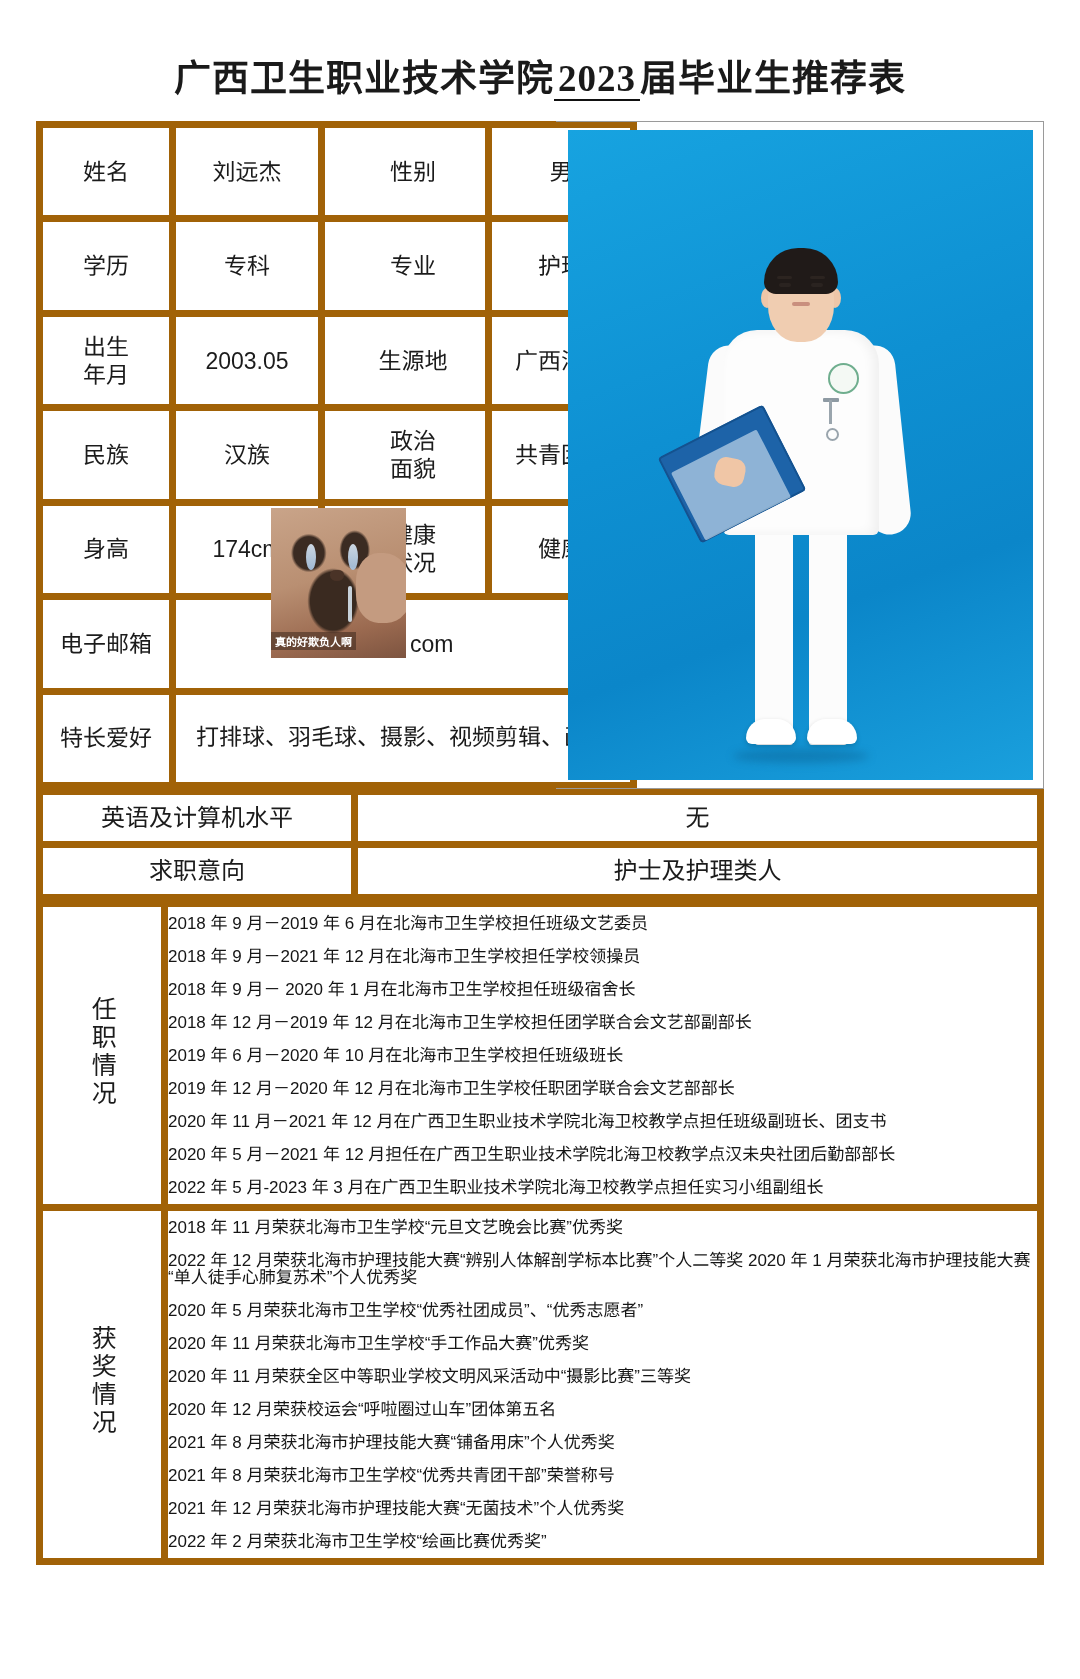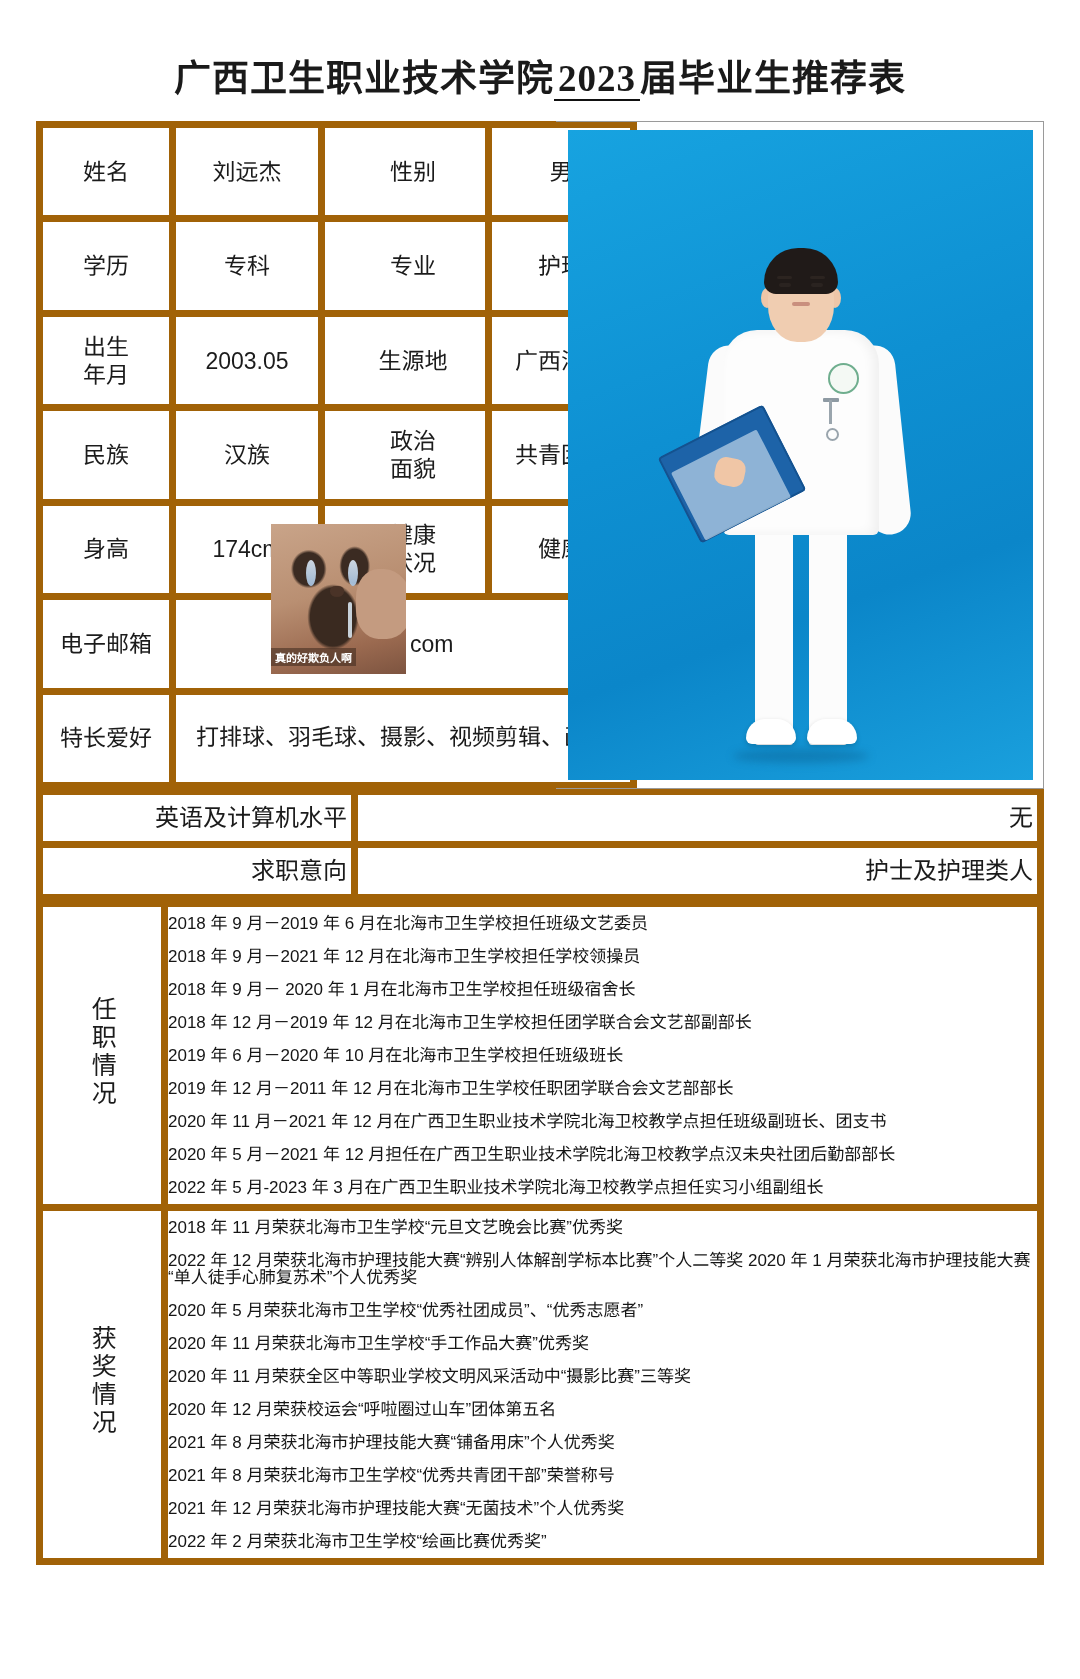--- a/index.html
+++ b/index.html
@@ -183,21 +183,21 @@
   .ph-shoe-r{left:50%;margin-left:6px;}
   .ph-shadow{
     position:absolute;top:95.2%;left:50%;margin-left:-68px;
     width:136px;height:14px;border-radius:50%;
     background:rgba(7,78,120,.32);filter:blur(4px);
   }
 
   
   .sticker{
     position:absolute;
-    left:271px;top:524px;
+    left:271px;top:508px;
     width:135px;height:150px;
     overflow:hidden;
     background:#4d7c0f;
     z-index:40;
   }
   .st-bg{
     position:absolute;inset:0;
     background:
       radial-gradient(ellipse at 28% 30%,#3b2b22 0 11%,rgba(59,43,34,0) 13%),
       radial-gradient(ellipse at 62% 28%,#3b2b22 0 11%,rgba(59,43,34,0) 13%),
@@ -228,21 +228,21 @@
     position:absolute;left:0;bottom:8px;
     padding:1px 4px;
     font-size:11px;font-weight:bold;color:#ffffff;
     background:rgba(60,40,30,.55);
     font-family:"DejaVu Sans",sans-serif;
     white-space:nowrap;
   }
 
   
   table.mid{margin-top:-1px;}
-  table.mid td{height:46px;font-size:24px;text-align:right;}
+  table.mid td{height:46px;font-size:24px;}
   td.mid-lbl{width:300px;}
 
   
   table.list{margin-top:-1px;}
   table.list td{vertical-align:middle;padding:0;}
   td.vlbl{
     width:118px;
     font-size:25px;
     line-height:1.3;
   }
@@ -366,21 +366,21 @@
       <tr>
         <td class="vlbl">
           <span class="vtext">任职情况</span>
         </td>
         <td class="listcell">
           <div class="line">2018 年 9 月－2019 年 6 月在北海市卫生学校担任班级文艺委员</div>
           <div class="line">2018 年 9 月－2021 年 12 月在北海市卫生学校担任学校领操员</div>
           <div class="line">2018 年 9 月－ 2020 年 1 月在北海市卫生学校担任班级宿舍长</div>
           <div class="line">2018 年 12 月－2019 年 12 月在北海市卫生学校担任团学联合会文艺部副部长</div>
           <div class="line">2019 年 6 月－2020 年 10 月在北海市卫生学校担任班级班长</div>
-          <div class="line">2019 年 12 月－2011 年 12 月在北海市卫生学校任职团学联合会文艺部部长</div>
+          <div class="line">2019 年 12 月－2020 年 12 月在北海市卫生学校任职团学联合会文艺部部长</div>
           <div class="line">2020 年 11 月－2021 年 12 月在广西卫生职业技术学院北海卫校教学点担任班级副班长、团支书</div>
           <div class="line">2020 年 5 月－2021 年 12 月担任在广西卫生职业技术学院北海卫校教学点汉未央社团后勤部部长</div>
           <div class="line">2022 年 5 月-2023 年 3 月在广西卫生职业技术学院北海卫校教学点担任实习小组副组长</div>
         </td>
       </tr>
       <tr>
         <td class="vlbl">
           <span class="vtext">获奖情况</span>
         </td>
         <td class="listcell">

